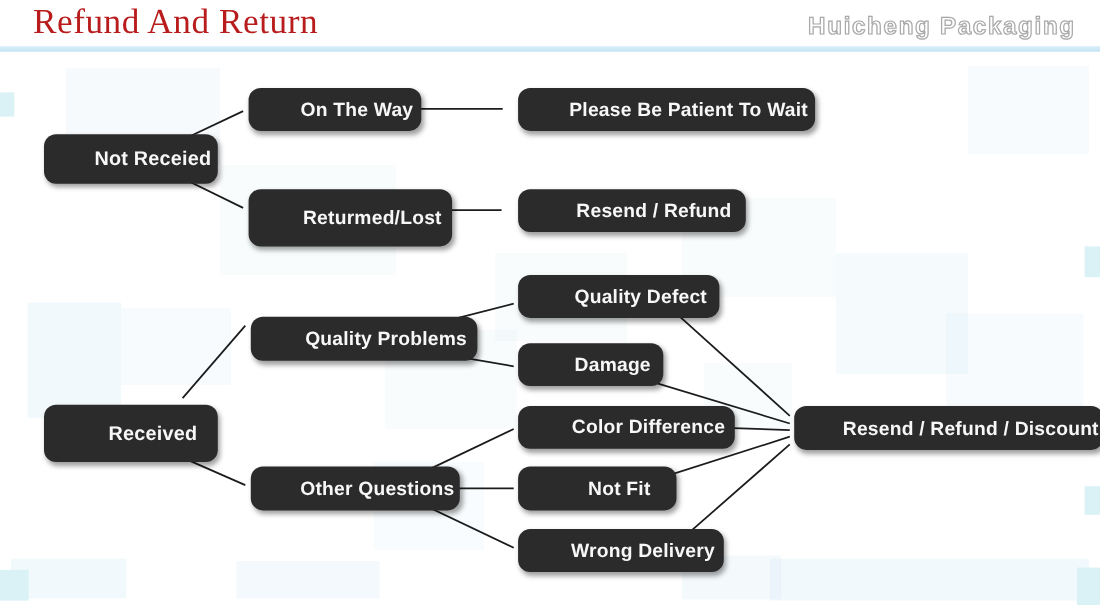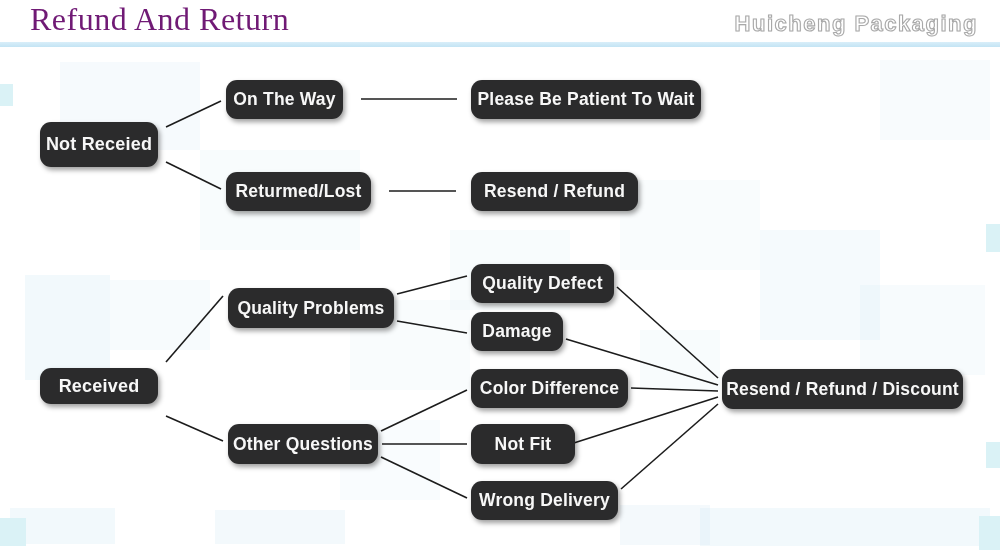--- a/index.html
+++ b/index.html
@@ -7,39 +7,40 @@
     position:relative; width:1000px; height:550px;
     background:#ffffff; overflow:hidden;
     font-family:"Liberation Sans", sans-serif;
   }
   
   .tile { position:absolute; pointer-events:none; }
   
   #title {
     position:absolute; left:30px; top:1px;
     font-family:"Liberation Serif","DejaVu Serif",serif;
-    font-size:32px; color:#701a75; letter-spacing:.5px; white-space:nowrap;
+    font-size:32px; color:#b91c1c; letter-spacing:.5px; white-space:nowrap;
   }
   #watermark {
     position:absolute; right:22px; top:11px;
     font-size:22px; font-weight:bold; letter-spacing:1.5px; white-space:nowrap;
     color:#ffffff; -webkit-text-stroke:1.1px #a9a9a9;
     text-shadow:0 0 1px #bdbdbd;
     text-align:center;
   }
   #divider {
     position:absolute; left:0; top:42px; width:1000px; height:5px;
     background:linear-gradient(#d9eef9, #c3e4f4);
   }
   
   .node {
     position:absolute; background:#2b2b2c; color:#f7f7f7;
     border-radius:11px; display:flex; align-items:center; justify-content:center;
     font-size:17.5px; font-weight:bold; letter-spacing:.2px; white-space:nowrap;
     box-shadow:2px 3px 5px rgba(0,0,0,.38);
+    padding-left:40px;
   }
   #connectors { position:absolute; left:0; top:0; }
   #connectors line { stroke:#1c1c1c; stroke-width:1.6; }
   .accent { position:absolute; pointer-events:none; background:#daf2f6; }
 </style>
 </head>
 <body>
 
 <div id="stage">
 
@@ -85,25 +86,25 @@
     <line x1="617" y1="287" x2="718" y2="378"></line>
     <line x1="566" y1="339" x2="718" y2="385"></line>
     <line x1="631" y1="388" x2="718" y2="391"></line>
     <line x1="555" y1="449" x2="718" y2="397"></line>
     <line x1="621" y1="489" x2="718" y2="404"></line>
   </svg>
 
   <div class="node" style="left:40px;top:122px;width:118px;height:45px;font-size:18px">Not Receied</div>
   <div class="node" style="left:226px;top:80px;width:117px;height:39px">On The Way</div>
   <div class="node" style="left:471px;top:80px;width:230px;height:39px">Please Be Patient To Wait</div>
-  <div class="node" style="left:226px;top:172px;width:145px;height:39px">Returmed/Lost</div>
+  <div class="node" style="left:226px;top:172px;width:145px;height:52px">Returmed/Lost</div>
   <div class="node" style="left:471px;top:172px;width:167px;height:39px">Resend / Refund</div>
   <div class="node" style="left:228px;top:288px;width:166px;height:40px">Quality Problems</div>
-  <div class="node" style="left:40px;top:368px;width:118px;height:36px;font-size:18px">Received</div>
+  <div class="node" style="left:40px;top:368px;width:118px;height:52px;font-size:18px">Received</div>
   <div class="node" style="left:228px;top:424px;width:150px;height:40px">Other Questions</div>
-  <div class="node" style="left:471px;top:264px;width:143px;height:39px">Quality Defect</div>
+  <div class="node" style="left:471px;top:250px;width:143px;height:39px">Quality Defect</div>
   <div class="node" style="left:471px;top:312px;width:92px;height:39px">Damage</div>
   <div class="node" style="left:471px;top:369px;width:157px;height:39px">Color Difference</div>
   <div class="node" style="left:471px;top:424px;width:104px;height:40px">Not Fit</div>
   <div class="node" style="left:471px;top:481px;width:147px;height:39px">Wrong Delivery</div>
   <div class="node" style="left:722px;top:369px;width:241px;height:40px">Resend / Refund / Discount</div>
 
 </div>
 
 </body></html>

